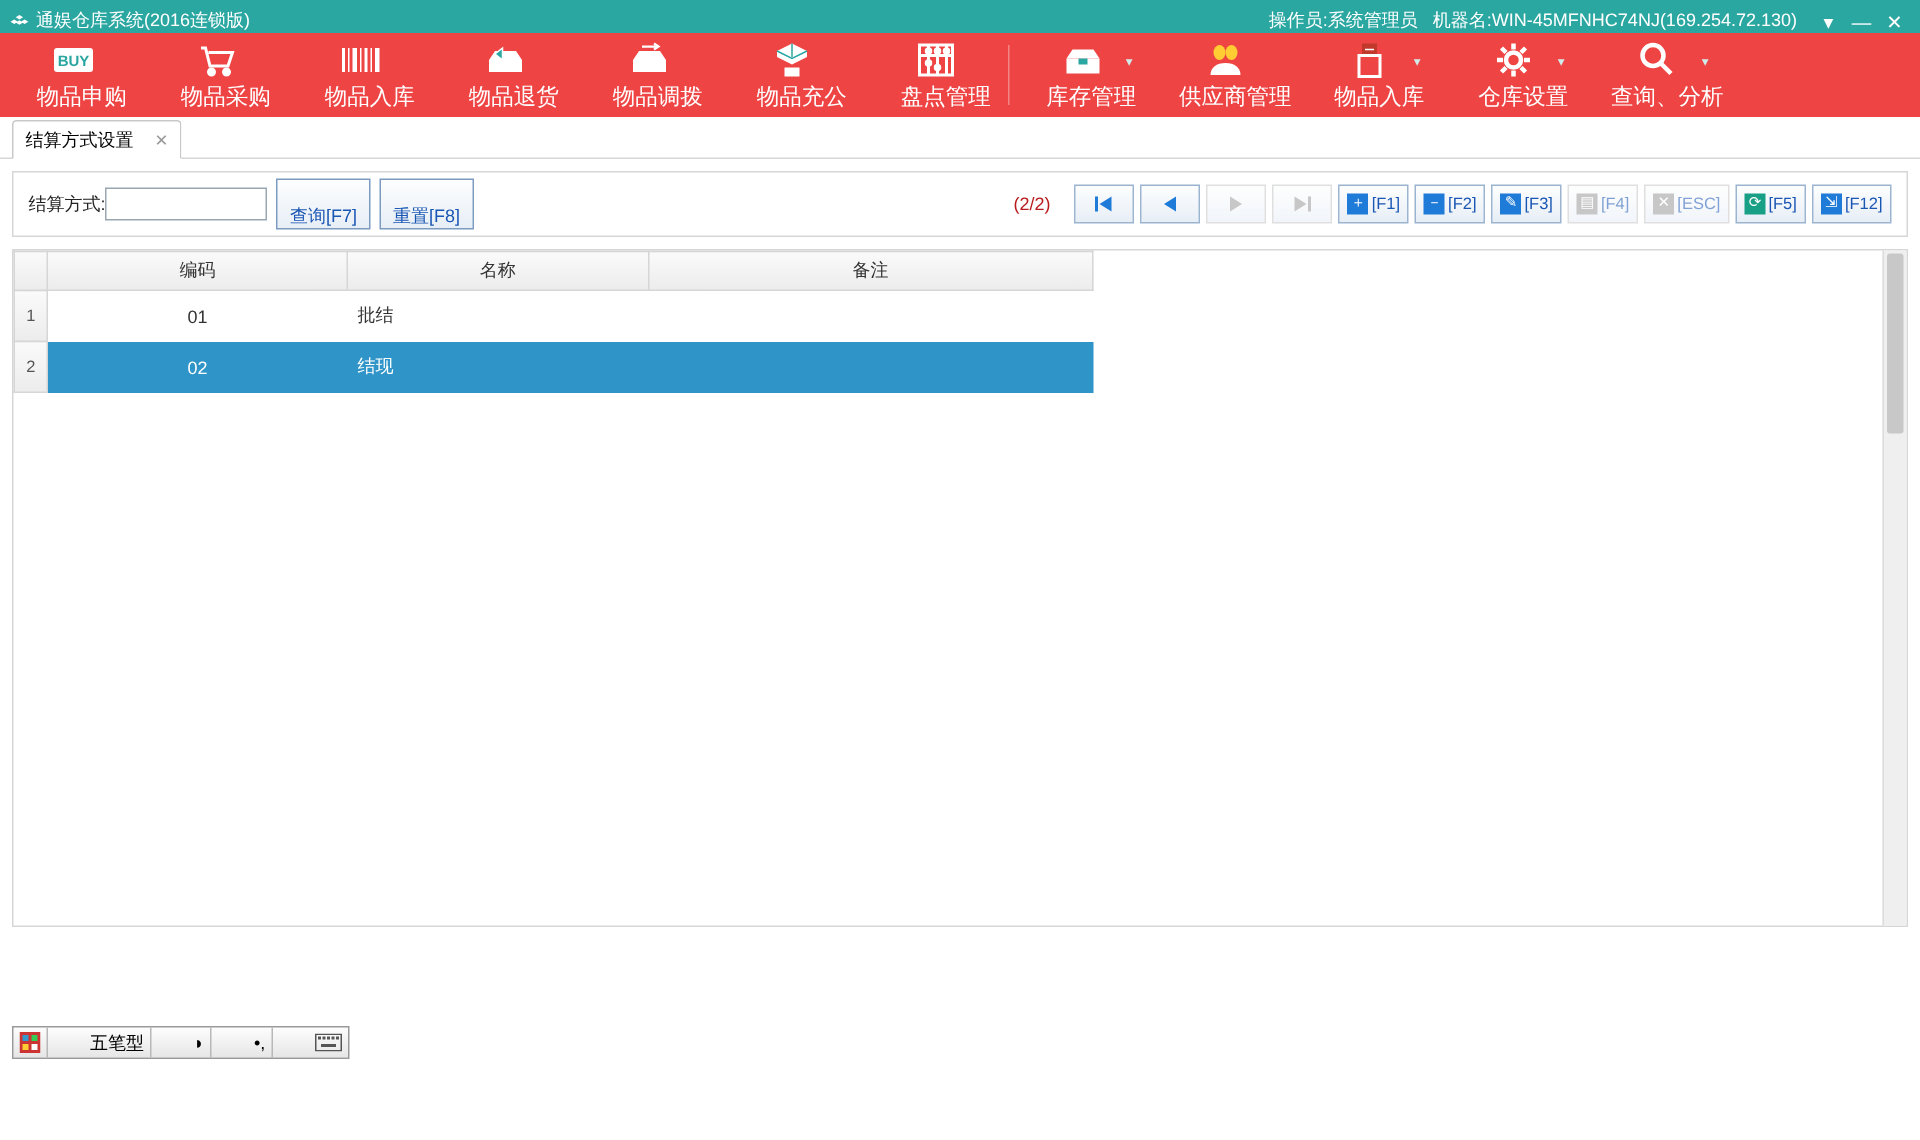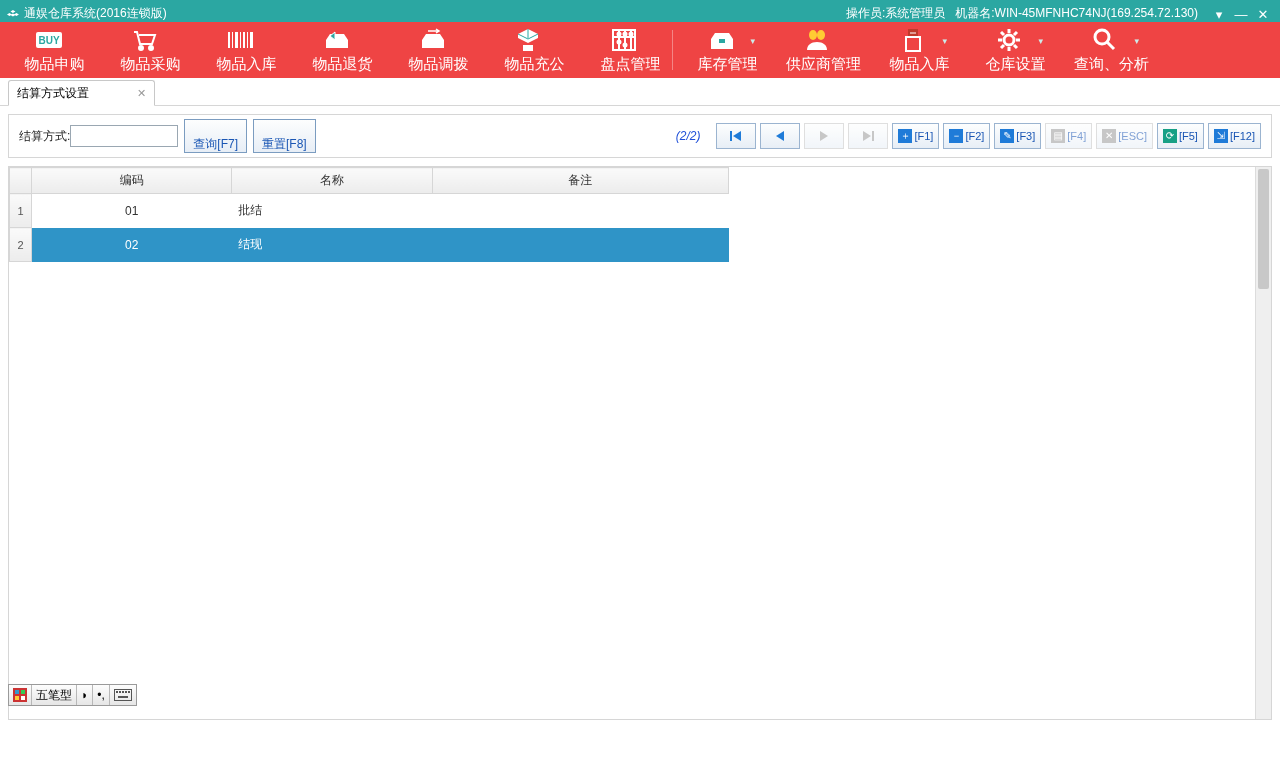--- a/index.html
+++ b/index.html
@@ -13,55 +13,55 @@
 .titlebar .win-btn { width: 22px; text-align: center; cursor: pointer; font-size: 13px; }
 
 .main-toolbar { height: 56px; background: #ef4444; display: flex; align-items: stretch; }
 .main-toolbar .tbtn { width: 96px; display: flex; flex-direction: column; align-items: center; justify-content: center; color: #fff; cursor: pointer; position: relative; }
 .main-toolbar .tbtn .icon-box { width: 28px; height: 26px; display: flex; align-items: center; justify-content: center; }
 .main-toolbar .tbtn .lbl { font-size: 15px; margin-top: 2px; margin-left: 13px; }
 .main-toolbar .sep { width: 1px; background: rgba(255,255,255,0.35); margin: 8px 0; }
 .main-toolbar .tbtn .dd { position: absolute; right: 14px; top: 14px; font-size: 9px; color: #cdecea; }
 
 .tabstrip { height: 28px; background: #fff; border-bottom: 1px solid #d6d6d6; display: flex; align-items: flex-end; padding-left: 8px; }
-.tabstrip .tab { height: 26px; border: 1px solid #c8c8c8; border-bottom: 1px solid #fff; background: #fff; display: flex; align-items: center; padding: 0 8px; border-radius: 3px 3px 0 0; position: relative; top: 1px; gap: 34px; }
+.tabstrip .tab { height: 26px; border: 1px solid #c8c8c8; border-bottom: 1px solid #fff; background: #fff; display: flex; align-items: center; padding: 0 8px; border-radius: 3px 3px 0 0; position: relative; top: 1px; }
 .tabstrip .tab .close { margin-left: 14px; color: #999; cursor: pointer; font-size: 11px; }
 
 .content { padding: 8px; }
 .panel { border: 1px solid #d6d6d6; background: #fff; }
 
 .filter-row { height: 42px; display: flex; align-items: center; padding: 0 10px; }
 .filter-row .label { color: #222; margin-right: 0; }
 .filter-row input.txt { width: 108px; height: 22px; border: 1px solid #9aa7b2; padding: 0 4px; }
 .btn { height: 24px; border: 1px solid #7b9cc0; background: linear-gradient(#fdfefe,#e7eef6); color: #1a56b4; padding: 16px 8px; margin-left: 6px; cursor: pointer; font-size: 12px; font-family: inherit; }
 .filter-row .right { margin-left: auto; display: flex; align-items: center; }
-.filter-row .counter { color: #1d4ed8; margin-right: 12px; font-style: italic; }
+.filter-row .counter { color: #b91c1c; margin-right: 12px; }
 
 .navbtn, .actbtn { width: 40px; height: 26px; border: 1px solid #9bb4d0; background: linear-gradient(#fdfefe,#e7eef6); margin-left: 4px; display: inline-flex; align-items: center; justify-content: center; cursor: pointer; }
 .navbtn.disabled, .actbtn.disabled { opacity: 0.55; cursor: default; border-color: #c6c6c6; }
 .navbtn svg { display: block; }
 .actbtn { width: auto; padding: 0 5px; color: #1a56b4; font-size: 11px; }
 .actbtn .sq { width: 14px; height: 14px; background: #1f7bd8; margin-right: 2px; display: inline-flex; align-items: center; justify-content: center; color: #fff; font-size: 10px; line-height: 1; }
 .actbtn.disabled .sq { background: #9a9a9a; }
 .actbtn.green .sq { background: #17a085; }
 
-.grid-wrap { margin-top: 8px; border: 1px solid #d6d6d6; height: 554px; position: relative; background: #fff; }
+.grid-wrap { margin-top: 8px; border: 1px solid #d6d6d6; height: 452px; position: relative; background: #fff; }
 .grid-scroll { position: absolute; right: 0; top: 0; bottom: 0; width: 16px; background: #efefef; border-left: 1px solid #dcdcdc; }
 .grid-scroll .thumb { position: absolute; left: 2px; right: 2px; top: 2px; height: 120px; background: #c8c8c8; border-radius: 2px; }
 
 table.grid { border-collapse: collapse; width: 720px; }
 table.grid th { background: linear-gradient(#fafafa,#ececec); border: 1px solid #d6d6d6; height: 26px; font-weight: normal; color: #333; }
 table.grid td { border-right: 1px solid transparent; height: 34px; text-align: center; color: #333; }
 table.grid .rownum { width: 22px; background: linear-gradient(#fafafa,#ececec); border: 1px solid #d6d6d6; font-size: 11px; color: #555; }
 table.grid th.rowhead { width: 22px; }
 table.grid tr.sel td { background: #2f94c7; color: #fff; }
 table.grid tr.sel .rownum { background: linear-gradient(#fafafa,#ececec); color: #555; }
 table.grid td.name, table.grid td.remark { text-align: left; padding-left: 6px; }
 
-.ime-bar { position: fixed; left: 8px; bottom: 54px; height: 22px; display: flex; align-items: center; border: 1px solid #9a9a9a; background: linear-gradient(#fdfdfd,#e6e6e6); }
+.ime-bar { position: fixed; left: 8px; bottom: 54px; height: 22px; display: flex; align-items: center; border: 1px solid #9a9a9a; background: linear-gradient(#fdfdfd,#e6e6e6); gap: 24px; }
 .ime-bar .cell { height: 20px; display: flex; align-items: center; justify-content: center; padding: 0 4px; border-right: 1px solid #b8b8b8; font-size: 12px; }
 .ime-bar .cell:last-child { border-right: none; }
 </style>
 </head>
 <body>
 
 <div class="titlebar">
   <svg class="app-icon" viewBox="0 0 24 24">
       <path fill="#fff" d="M12 2l5 3-5 3-5-3 5-3zm0 7l5 3-5 3-5-3 5-3zm-7-1l5 3-5 3-5-3 5-3zm14 0l5 3-5 3-5-3 5-3z" transform="scale(0.85) translate(2 2)"></path>
     </svg>

